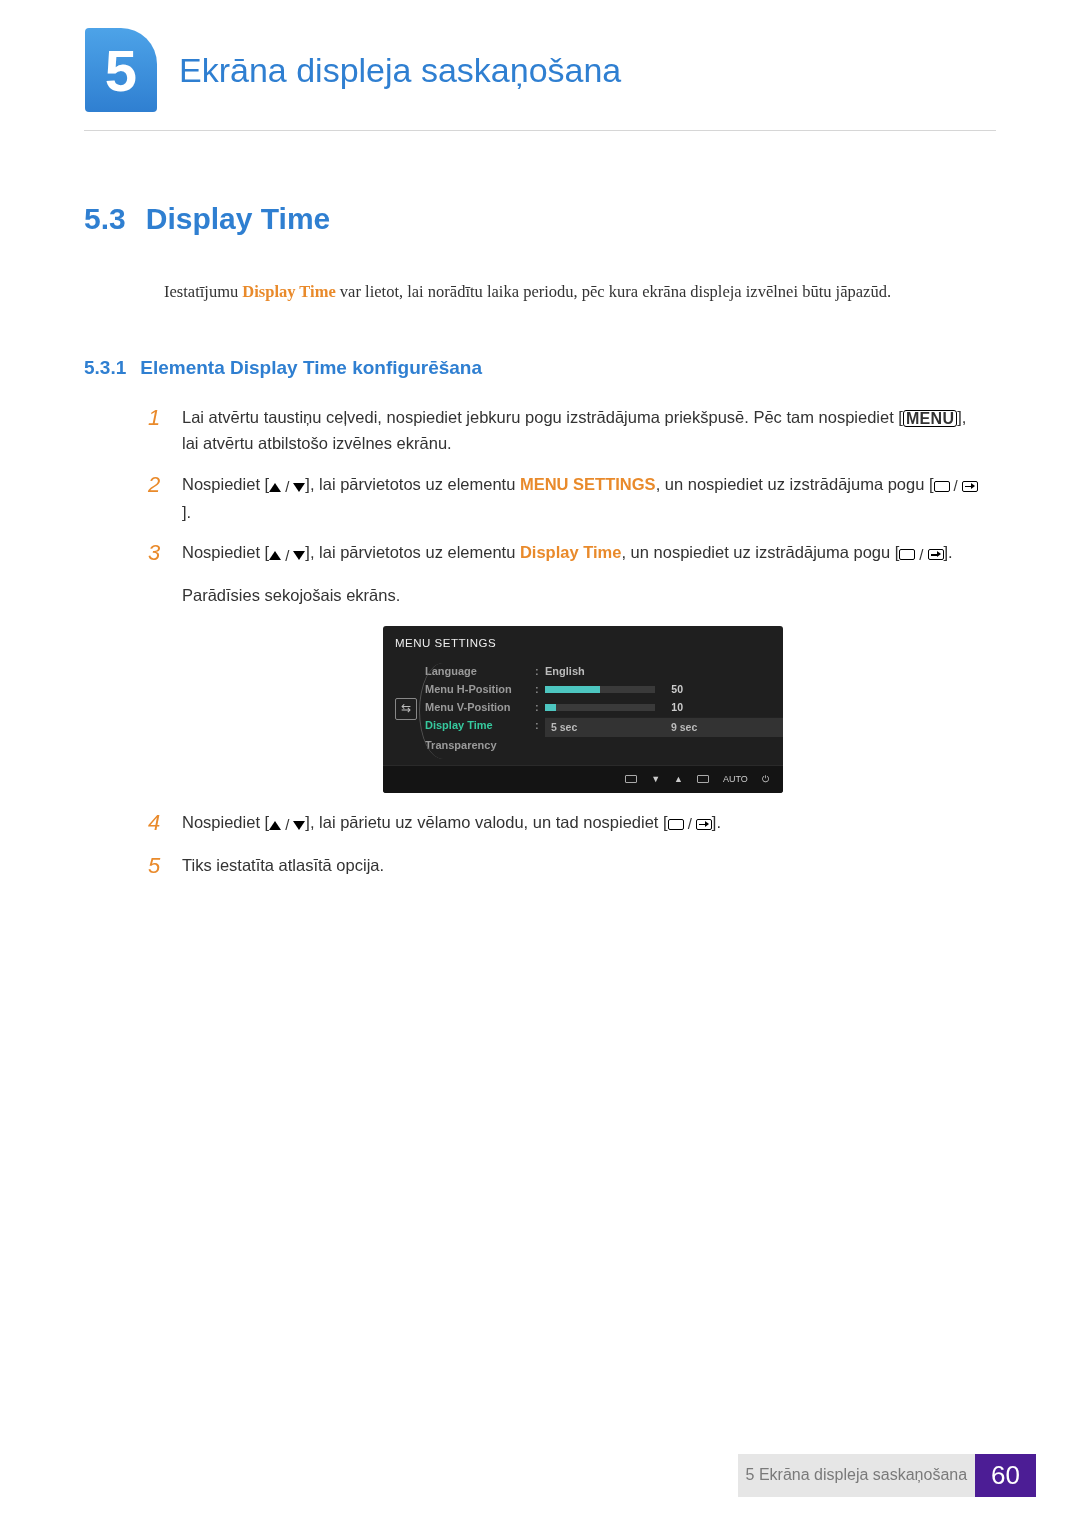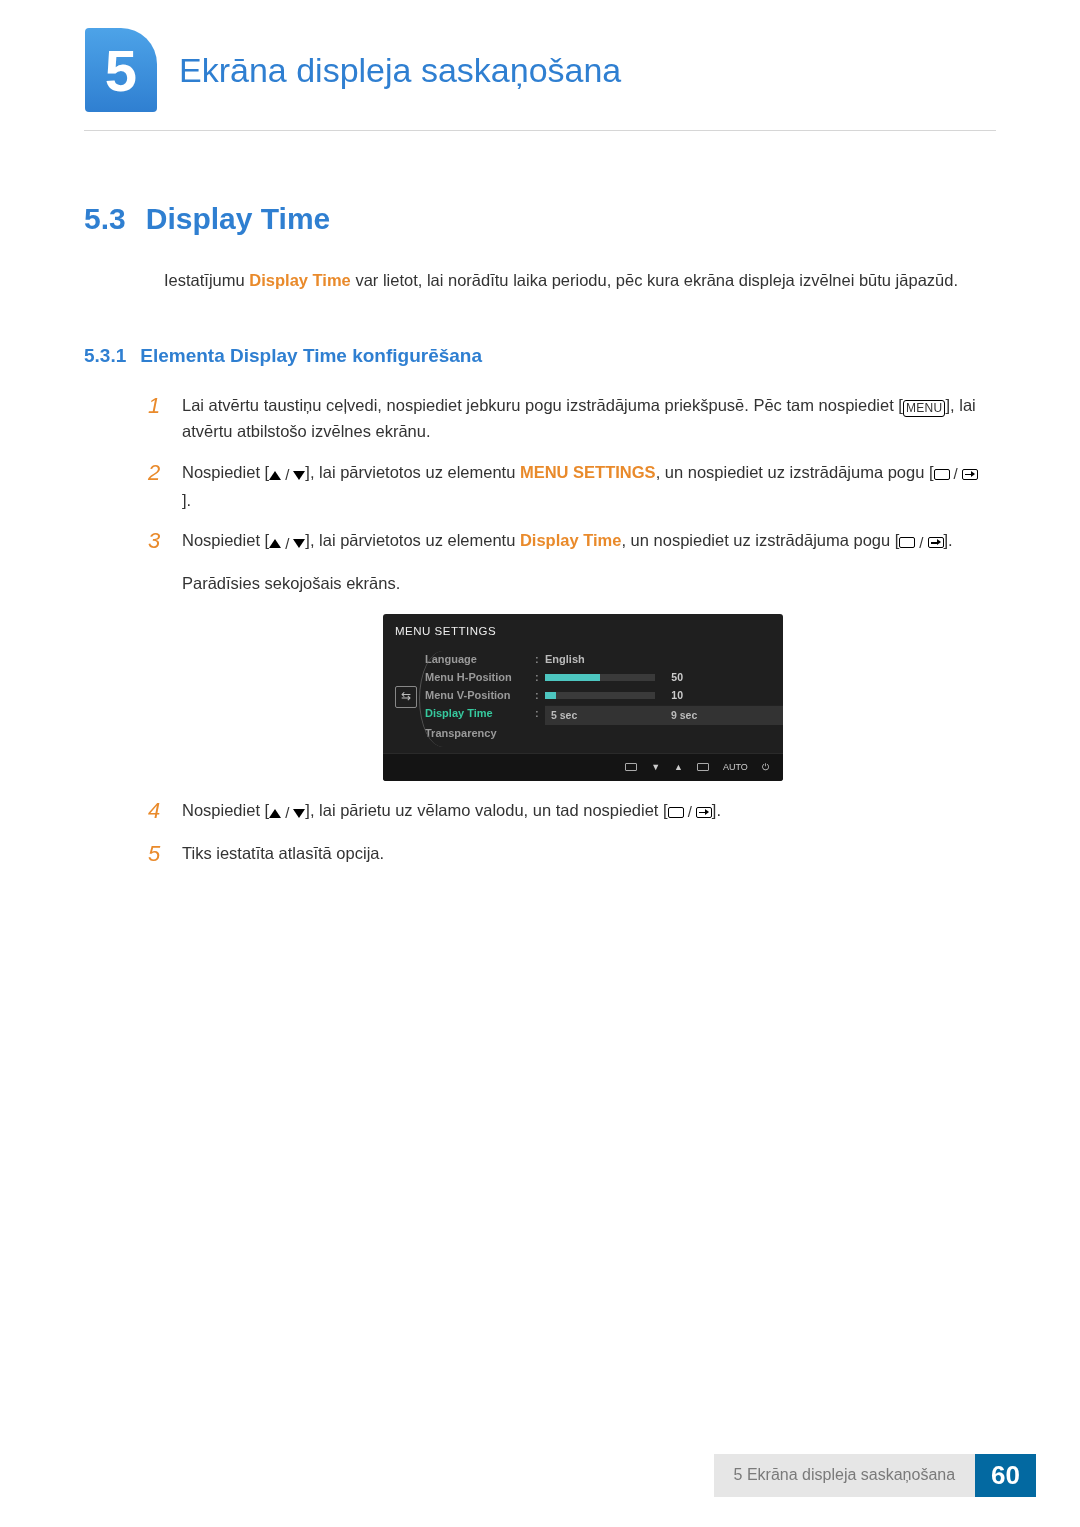--- a/index.html
+++ b/index.html
@@ -46,21 +46,21 @@
   .section-title {
     color: #2f7fd1;
     font-size: 30px;
     font-weight: 600;
   }
   .section-title .num { margin-right: 20px; font-weight: 600; }
   .para {
     margin-top: 42px;
     margin-left: 80px;
   }
-  .para2 { margin-top: 24px; margin-left: 80px; }
+  .para2 { margin-top: 36px; margin-left: 80px; font-family: Liberation Serif, serif; }
   .orange { color: #e98a2b; font-weight: 700; }
   .subsection {
     margin-top: 48px;
     margin-left: 0;
     color: #2f7fd1;
     font-size: 19px;
     font-weight: 600;
   }
   .subsection .subnum { margin-right: 14px; }
   .steps { margin-top: 20px; margin-left: 64px; }
@@ -75,22 +75,22 @@
   }
   .step-body { flex: 1; }
   .menu-pill {
     display: inline-flex;
     align-items: center;
     justify-content: center;
     border: 1px solid #000;
     border-radius: 3px;
     padding: 0 2px;
     height: 17px;
-    font-size: 12px;
-    font-weight: 400;
+    font-size: 16px;
+    font-weight: 700;
     letter-spacing: .3px;
     vertical-align: -1px;
   }
   .icon-pair {
     display: inline-flex;
     align-items: center;
     vertical-align: -2px;
     gap: 3px;
   }
   .tri-up, .tri-down {
@@ -161,24 +161,24 @@
   .arc {
     position:absolute; left:36px; top:0; bottom:6px; width:26px;
     border-left:1px solid #555; border-radius: 60px 0 0 60px / 120px 0 0 120px;
   }
   .footer {
     position:absolute; bottom:30px; right:44px;
     display:flex; align-items:stretch; gap:0;
   }
   .footer-label {
     background:#e6e6e6; color:#7a7a7a;
-    padding:12px 20px; font-size:16px;
+    padding:12px 8px; font-size:16px;
   }
   .footer-page {
-    background:#0369a1; color:#fff; font-size:26px; font-weight:700;
+    background:#4c1d95; color:#fff; font-size:26px; font-weight:400;
     padding:6px 16px; display:flex;align-items:center;
   }
 </style>
 </head>
 <body>
 
 <div class="page-header">
   <div class="chapter-badge">5</div>
   <div class="chapter-title">Ekrāna displeja saskaņošana</div>
 </div>

